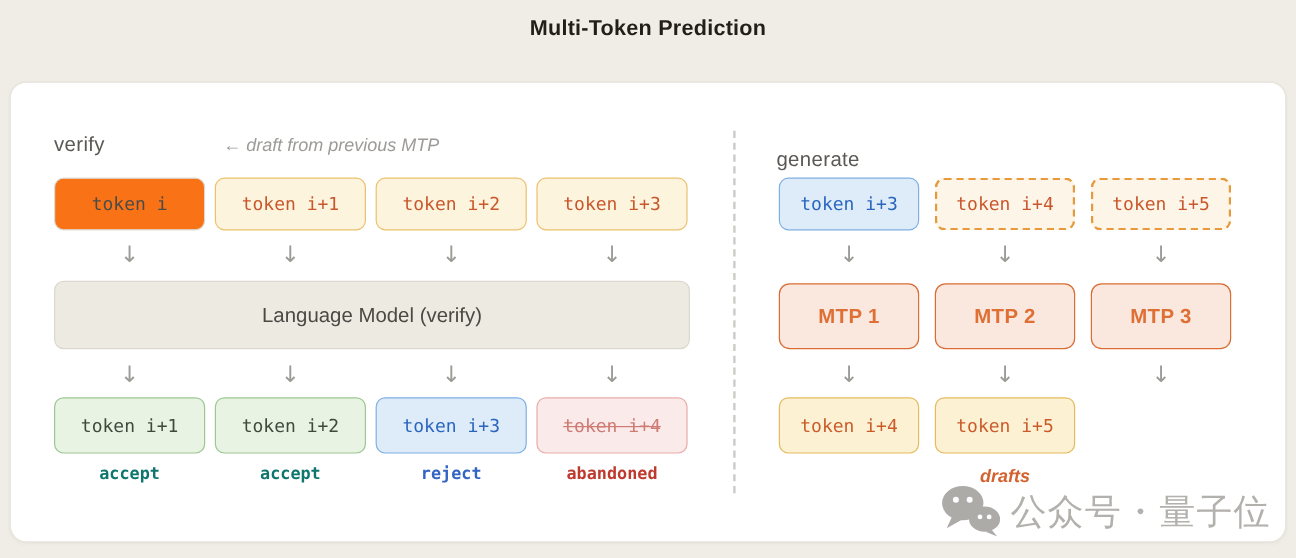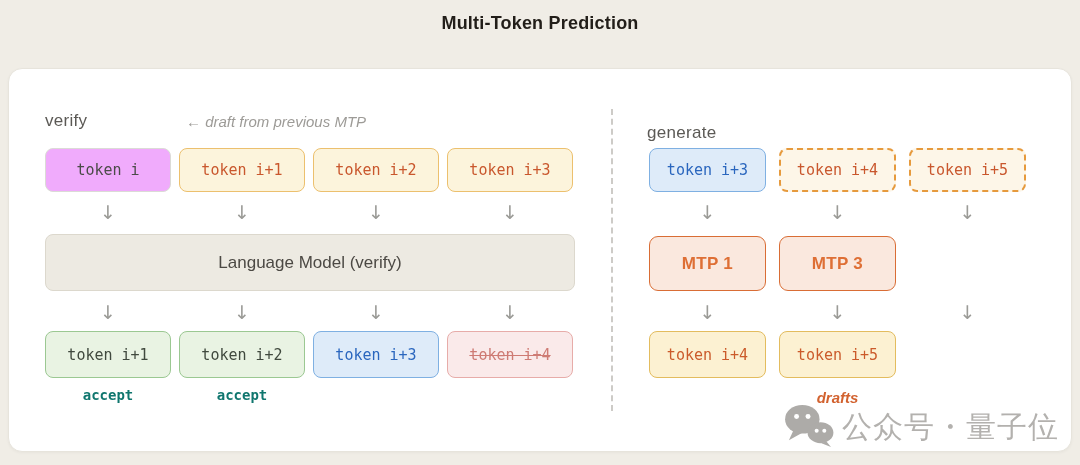--- a/index.html
+++ b/index.html
@@ -28,21 +28,21 @@
   .row-r{position:absolute;display:flex;gap:13px;}
   .tok{
     box-sizing:border-box;display:flex;align-items:center;justify-content:center;
     font-family:"DejaVu Sans Mono","Liberation Mono",monospace;
     font-size:15px;border-radius:8px;border:1.5px solid transparent;
   }
   .w-l{width:126px;height:44px;}
   .w-l2{width:126px;height:47px;}
   .w-r{width:117px;height:44px;}
   .w-r2{width:117px;height:47px;}
-  .tok-plain{background:#f0abfc;border-color:#DBDBD6;color:#4B4B48;}
+  .tok-plain{background:#f97316;border-color:#DBDBD6;color:#4B4B48;}
   .tok-draft{background:#FCF4DC;border-color:#ECC06E;color:#C9572D;}
   .tok-green{background:#E9F3E3;border-color:#9BC892;color:#40493E;}
   .tok-blue{background:#DEEBF9;border-color:#7FB0E2;color:#2A66BE;}
   .tok-red{background:#FAEAEA;border-color:#E7ACA9;color:#CE7B74;text-decoration:line-through;}
   .tok-dashed{background:#FDF6E8;border:2px dashed #E69A3D;color:#C9572D;}
   .tok-yellow{background:#FCF1D2;border-color:#E3BC5E;color:#CB5B2B;}
   .arrow-row{position:absolute;display:flex;}
   .arrow-row .cell{display:flex;align-items:center;justify-content:center;
     color:#9B9B97;font-size:19px;font-family:"DejaVu Sans",sans-serif;}
   .lm-box{
@@ -117,40 +117,43 @@
   <div class="row" style="left:36px;top:262px;">
     <div class="tok w-l2 tok-green">token i+1</div>
     <div class="tok w-l2 tok-green">token i+2</div>
     <div class="tok w-l2 tok-blue">token i+3</div>
     <div class="tok w-l2 tok-red">token i+4</div>
   </div>
 
   <div class="status-row" style="left:36px;top:318px;">
     <div class="cell st-accept">accept</div>
     <div class="cell st-accept">accept</div>
+    <div class="cell st-reject">reject</div>
+    <div class="cell st-abandoned">abandoned</div>
   </div>
 
   <div class="divider"></div>
 
   <div class="section-label" style="left:638px;top:42px;margin-top:12px;">generate</div>
 
   <div class="row-r" style="left:640px;top:79px;">
     <div class="tok w-r tok-blue">token i+3</div>
     <div class="tok w-r tok-dashed">token i+4</div>
     <div class="tok w-r tok-dashed">token i+5</div>
   </div>
 
   <div class="arrow-row" style="left:640px;top:128px;gap:13px;">
     <div class="cell w-r" style="height:30px;">↓</div>
     <div class="cell w-r" style="height:30px;">↓</div>
     <div class="cell w-r" style="height:30px;">↓</div>
   </div>
 
   <div class="row-r" style="left:640px;top:167px;">
     <div class="mtp">MTP 1</div>
+    <div class="mtp">MTP 2</div>
     <div class="mtp">MTP 3</div>
   </div>
 
   <div class="arrow-row" style="left:640px;top:228px;gap:13px;">
     <div class="cell w-r" style="height:30px;">↓</div>
     <div class="cell w-r" style="height:30px;">↓</div>
     <div class="cell w-r" style="height:30px;">↓</div>
   </div>
 
   <div class="row-r" style="left:640px;top:262px;">

